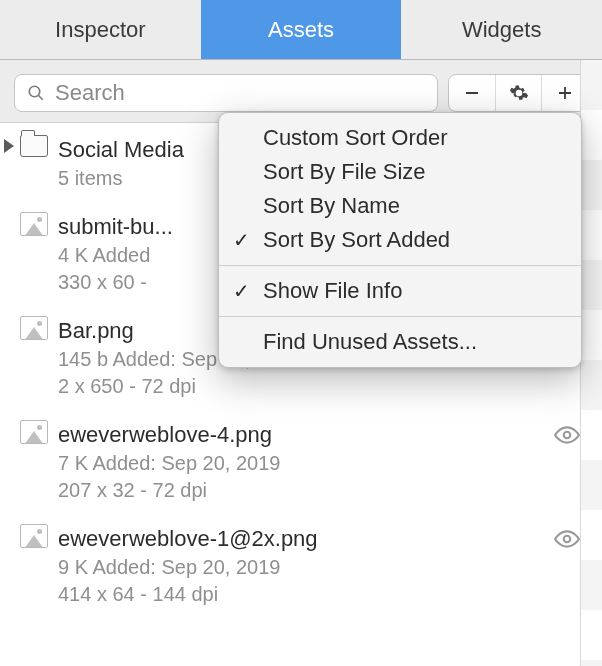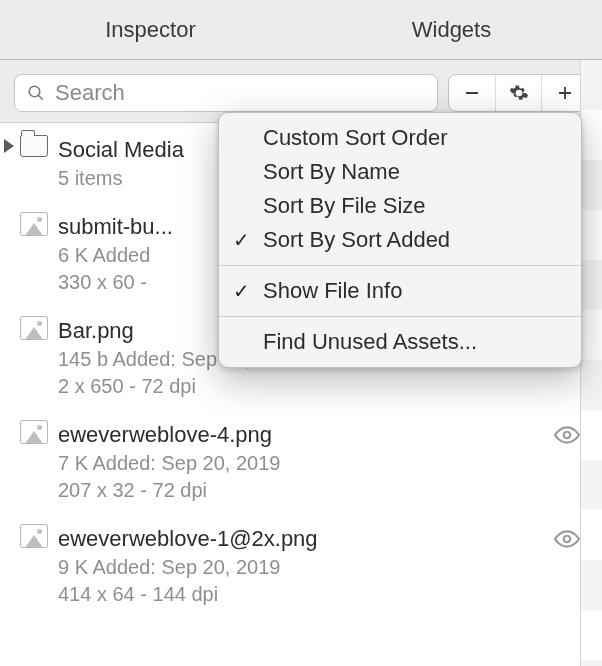--- a/index.html
+++ b/index.html
@@ -211,20 +211,21 @@
     height: 1px;
     background: #cfcfcf;
     margin: 8px 0;
   }
 </style>
 </head>
 <body>
 
 <div class="tabs">
   <div class="tab">Inspector</div>
+  <div class="tab active">Assets</div>
   <div class="tab">Widgets</div>
 </div>
 
 <div class="rail"></div>
 
 <div class="toolbar">
   <div class="search">
     <span class="mag">
       <svg width="18" height="18" viewBox="0 0 24 24" fill="none" stroke="currentColor" stroke-width="2.2">
         <circle cx="10" cy="10" r="7"></circle>
@@ -263,21 +264,21 @@
     <div class="title">Social Media</div>
     <div class="sub">5 items</div>
   </div>
 
   <div class="item">
     <div class="leading">
         <span class="image-thumb"></span>
       </div>
     <div class="title">submit-bu...</div>
     <div class="sub">
-      <span>6 K</span><span>   </span><span>Added</span><br>
+      <span>4 K</span><span>   </span><span>Added</span><br>
       <span>330 x 60 - </span>
     </div>
   </div>
 
   <div class="item">
     <div class="leading">
         <span class="image-thumb"></span>
       </div>
     <div class="title">Bar.png</div>
     <div class="sub">
@@ -317,22 +318,22 @@
     <div class="sub">
       <span>9 K</span><span>   </span><span>Added: Sep 20, 2019</span><br>
       <span>414 x 64 - 144 dpi</span>
     </div>
   </div>
 
 </div>
 
 <div class="menu">
   <div class="menu-item">Custom Sort Order</div>
+  <div class="menu-item">Sort By File Size</div>
   <div class="menu-item">Sort By Name</div>
-  <div class="menu-item">Sort By File Size</div>
   <div class="menu-item">
     <span class="check">✓</span>
     <span>Sort By Sort Added</span>
   </div>
   <div class="menu-sep"></div>
   <div class="menu-item">
     <span class="check">✓</span>
     <span>Show File Info</span>
   </div>
   <div class="menu-sep"></div>

